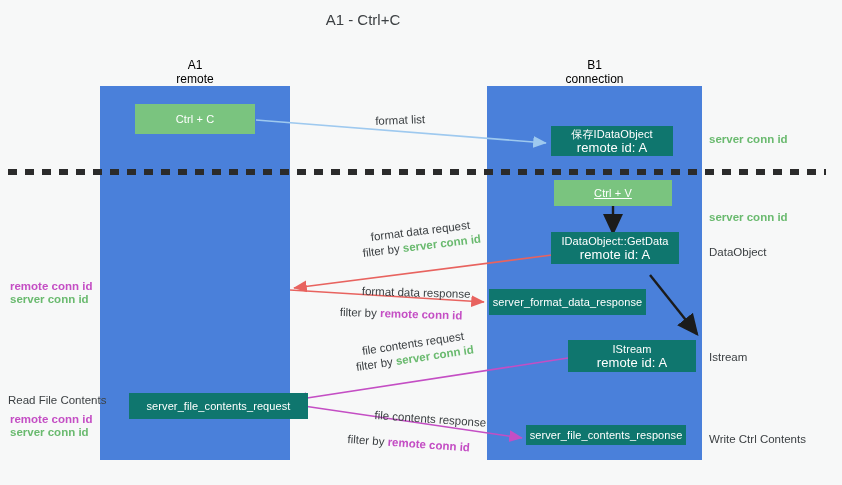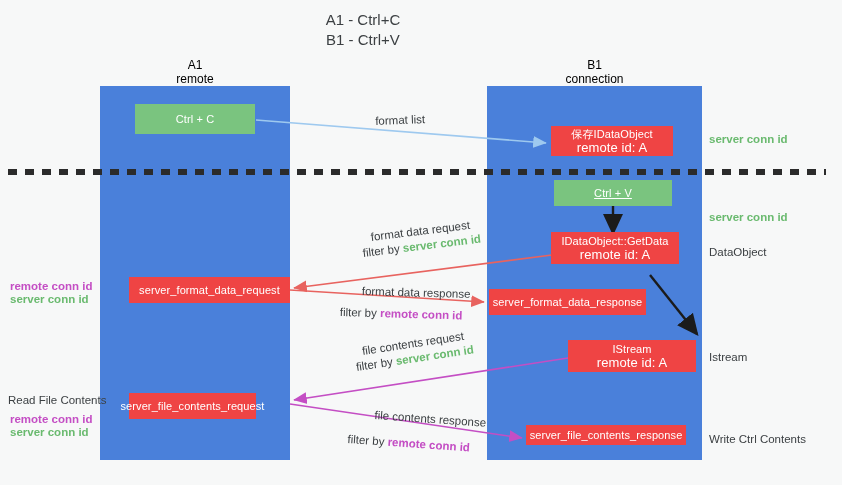--- a/index.html
+++ b/index.html
@@ -27,21 +27,21 @@
   .panel{position:absolute;background:#4a80da;}
 
   
   .box{
     position:absolute;box-sizing:border-box;
     display:flex;flex-direction:column;align-items:center;justify-content:center;
     color:#ffffff;font-size:11px;line-height:13px;text-align:center;
     letter-spacing:.1px;
   }
   .box.green{background:#7ac47f;}
-  .box.orange{background:#ef4444;}
+  .box.orange{background:#0f766e;}
   .box .l2{font-size:13px;}
 
   
   .lbl{position:absolute;font-size:11.5px;line-height:14px;white-space:nowrap;}
   .lbl.green{color:#6aba6f;font-weight:bold;}
   .lbl.purple{color:#c44ec4;font-weight:bold;}
   .lbl.dark{color:#3c4043;}
   .lbl.rot{transform-origin:left top;}
 
   
@@ -56,21 +56,20 @@
 
   svg.arrows{position:absolute;left:0;top:0;width:842px;height:485px;overflow:visible;}
 </style>
 </head>
 <body>
 
 <div class="canvas">
 
   <div class="title">
     <div>A1 - Ctrl+C</div>
-    <div>B1 - Ctrl+V</div>
   </div>
 
   <div class="col-caption" style="left:100px;top:58px;width:190px;">
     <div>A1</div>
     <div>remote</div>
   </div>
   <div class="col-caption" style="left:487px;top:58px;width:215px;">
     <div>B1</div>
     <div>connection</div>
   </div>
@@ -125,29 +124,26 @@
   <div class="box orange" style="left:551px;top:232px;width:128px;height:32px;">
     <div>IDataObject::GetData</div>
     <div class="l2">remote id: A</div>
   </div>
 
   <div class="box orange" style="left:568px;top:340px;width:128px;height:32px;">
     <div>IStream</div>
     <div class="l2">remote id: A</div>
   </div>
 
-  <div class="box orange" style="left:129px;top:277px;width:161px;height:26px;">
-    <div>server_format_data_request</div>
-  </div>
 
   <div class="box orange" style="left:489px;top:289px;width:157px;height:26px;">
     <div>server_format_data_response</div>
   </div>
 
-  <div class="box orange" style="left:129px;top:393px;width:127px;height:26px;">
+  <div class="box orange" style="left:129px;top:393px;width:179px;height:26px;">
     <div>server_file_contents_request</div>
   </div>
 
   <div class="box orange" style="left:526px;top:425px;width:160px;height:20px;">
     <div>server_file_contents_response</div>
   </div>
 
   <div class="dashed"></div>
 
   <div class="lbl green" style="left:709px;top:132px;">server conn id</div>

